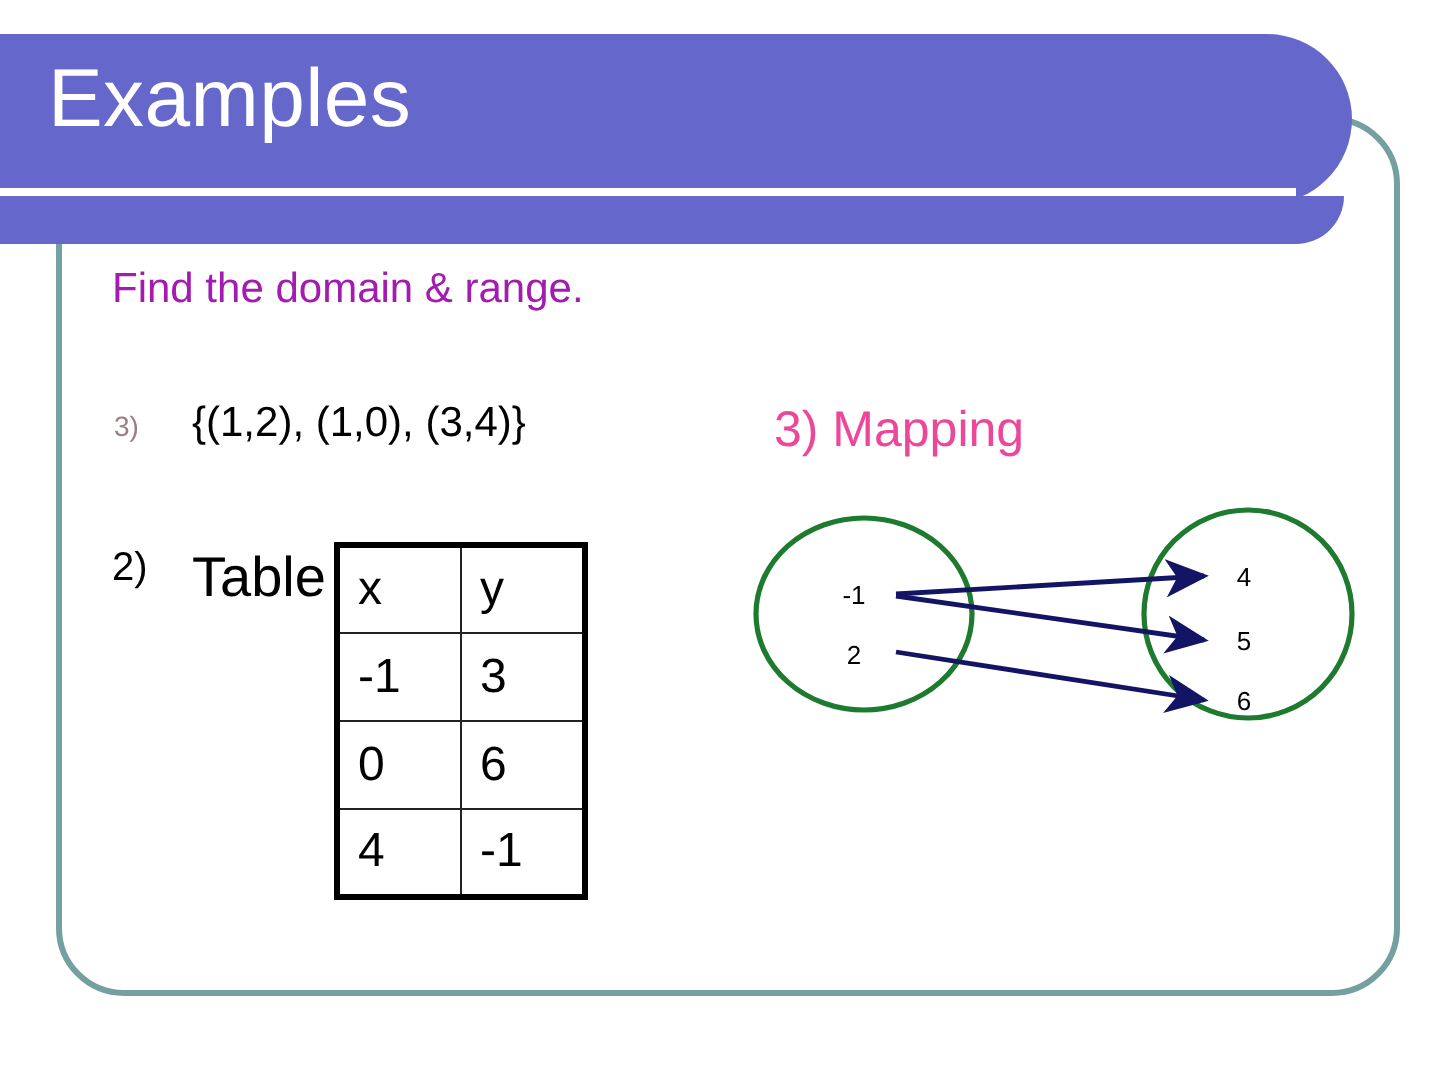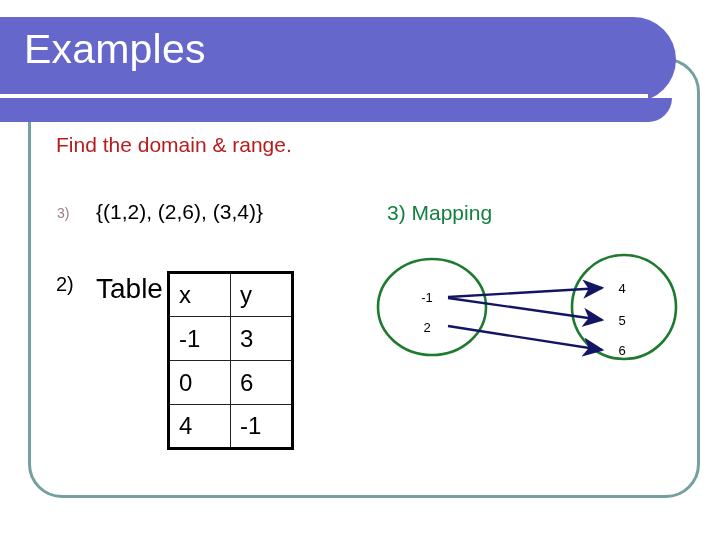--- a/index.html
+++ b/index.html
@@ -84,21 +84,21 @@
     letter-spacing: 0.2px;
     white-space: nowrap;
   }
 
   
   .prompt {
     position: absolute;
     left: 56px;
     top: 133px;
     font-size: 21px;
-    color: #b91c1c;
+    color: #a21caf;
     white-space: nowrap;
   }
 
   .item3 {
     position: absolute;
     left: 57px;
     top: 205px;
     font-size: 14px;
     color: #9b7f84;
     white-space: nowrap;
@@ -148,22 +148,22 @@
     vertical-align: middle;
     text-align: left;
     box-sizing: border-box;
   }
 
   
   .mapping-title {
     position: absolute;
     left: 387px;
     top: 201px;
-    font-size: 21px;
-    color: #15803d;
+    font-size: 25px;
+    color: #ec4899;
     white-space: nowrap;
   }
   .mapping-svg {
     position: absolute;
     left: 370px;
     top: 250px;
     width: 320px;
     height: 130px;
   }
   .oval-label {
@@ -181,21 +181,21 @@
   <div class="frame-mask"></div>
 
   <div class="banner"></div>
   <div class="banner-foot"></div>
   <div class="banner-rule"></div>
   <div class="title">Examples</div>
 
   <div class="prompt">Find the domain &amp; range.</div>
 
   <div class="item3">3)</div>
-  <div class="set-notation">{(1,2), (2,6), (3,4)}</div>
+  <div class="set-notation">{(1,2), (1,0), (3,4)}</div>
 
   <div class="item2">2)</div>
   <div class="table-label">Table</div>
 
   <table class="xy-table">
     <tbody>
       <tr>
         <td>x</td>
         <td>y</td>
       </tr>

